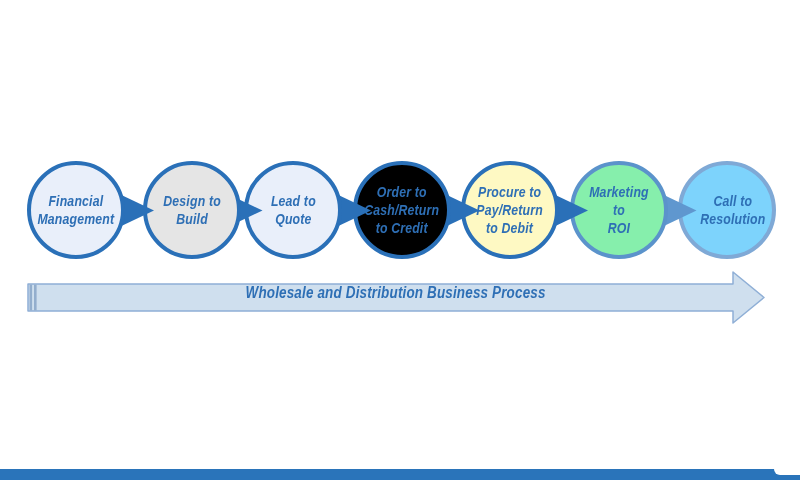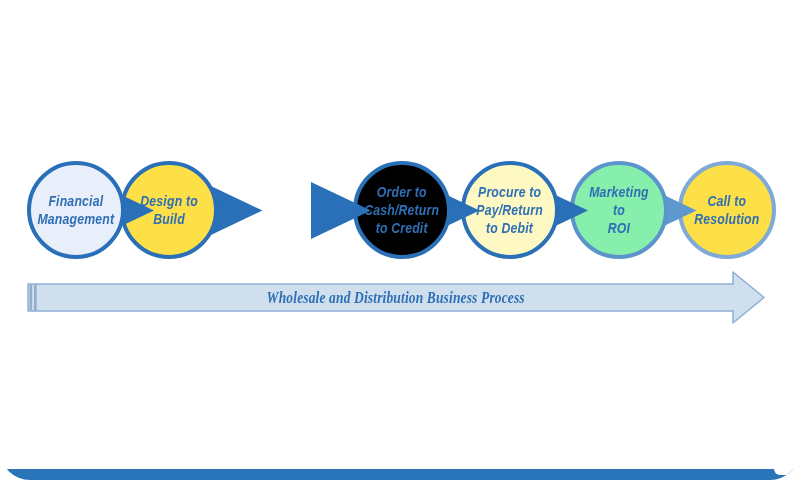--- a/index.html
+++ b/index.html
@@ -7,21 +7,20 @@
     padding: 0;
     background: #ffffff;
     font-family: "Liberation Sans", sans-serif;
   }
   .canvas {
     position: relative;
     width: 800px;
     height: 480px;
     background: #ffffff;
     overflow: hidden;
-    border-radius: 30px;
   }
   
   .flow {
     position: absolute;
     left: 0; top: 0;
     width: 800px; height: 330px;
   }
   .step-circle {
     position: absolute;
     top: 161px;
@@ -60,24 +59,23 @@
     left: 24px;
     top: 269px;
   }
   .banner-label-wrap {
     position: absolute;
     left: 24px;
     top: 284px;
     width: 744px;
     height: 27px;
     display: flex;
-    align-items: center;
+    align-items: flex-start;
     justify-content: center;
     pointer-events: none;
-    font-family: Liberation Serif, serif;
   }
   .banner-label {
     font-style: italic;
     font-weight: 700;
     font-size: 16px;
     color: #2e6fb5;
     transform: scaleX(0.84);
     letter-spacing: 0.2px;
     white-space: nowrap;
   }
@@ -105,43 +103,47 @@
 
 <div class="canvas">
 
   <div class="flow" id="flow">
       <div class="connector" style="left: 94px; background: rgb(42, 112, 184); z-index: 29;"></div>
       <div class="step-circle" style="left: 27px; border-color: rgb(42, 112, 184); background: rgb(233, 239, 250); z-index: 30;">
         <div class="step-label" style="color: rgb(46, 111, 181);">Financial
 Management</div>
       </div>
       <div class="connector" style="left: 202.5px; background: rgb(42, 112, 184); z-index: 27;"></div>
-      <div class="step-circle" style="left: 120px; border-color: rgb(42, 112, 184); background: #fde047; z-index: 28;">
+      <div class="step-circle" style="left: 143px; border-color: rgb(42, 112, 184); background: #e5e5e5; z-index: 28;">
         <div class="step-label" style="color: rgb(46, 111, 181);">Design to
 Build</div>
       </div>
       <div class="connector" style="left: 311px; background: rgb(42, 112, 184); z-index: 25;"></div>
+      <div class="step-circle" style="left: 244px; border-color: rgb(42, 112, 184); background: rgb(233, 239, 250); z-index: 26;">
+        <div class="step-label" style="color: rgb(46, 111, 181);">Lead to
+Quote</div>
+      </div>
       <div class="connector" style="left: 419.5px; background: rgb(42, 112, 184); z-index: 23;"></div>
       <div class="step-circle" style="left: 352.5px; border-color: rgb(42, 112, 184); background: #000000; z-index: 24;">
         <div class="step-label" style="color: rgb(46, 111, 181);">Order to
 Cash/Return
 to Credit</div>
       </div>
       <div class="connector" style="left: 528px; background: rgb(42, 112, 184); z-index: 21;"></div>
       <div class="step-circle" style="left: 461px; border-color: rgb(42, 112, 184); background: #fef9c3; z-index: 22;">
         <div class="step-label" style="color: rgb(46, 111, 181);">Procure to
 Pay/Return
 to Debit</div>
       </div>
       <div class="connector" style="left: 636.5px; background: rgb(95, 151, 207); z-index: 19;"></div>
       <div class="step-circle" style="left: 569.5px; border-color: rgb(91, 147, 203); background: #86efac; z-index: 20;">
         <div class="step-label" style="color: rgb(46, 111, 181);">Marketing to
 ROI</div>
       </div>
-      <div class="step-circle" style="left: 678px; border-color: rgb(127, 169, 214); background: #fde047; z-index: 18;">
+      <div class="step-circle" style="left: 678px; border-color: rgb(127, 169, 214); background: #7dd3fc; z-index: 18; justify-content: flex-end;">
         <div class="step-label" style="color: rgb(46, 111, 181);">Call to
 Resolution</div>
       </div>
     </div>
 
   <svg class="banner-svg" width="748" height="60" viewBox="0 0 748 60">
     <path d="M4,15 H709 V3 L740,28.5 L709,54 V42 H4 Z" fill="#cfdfee" stroke="#8fafd6" stroke-width="1.5" stroke-linejoin="round"></path>
     <rect x="5.5" y="15.5" width="2.6" height="26" fill="#93aecd"></rect>
     <rect x="10" y="15.5" width="2.6" height="26" fill="#93aecd"></rect>
   </svg>

